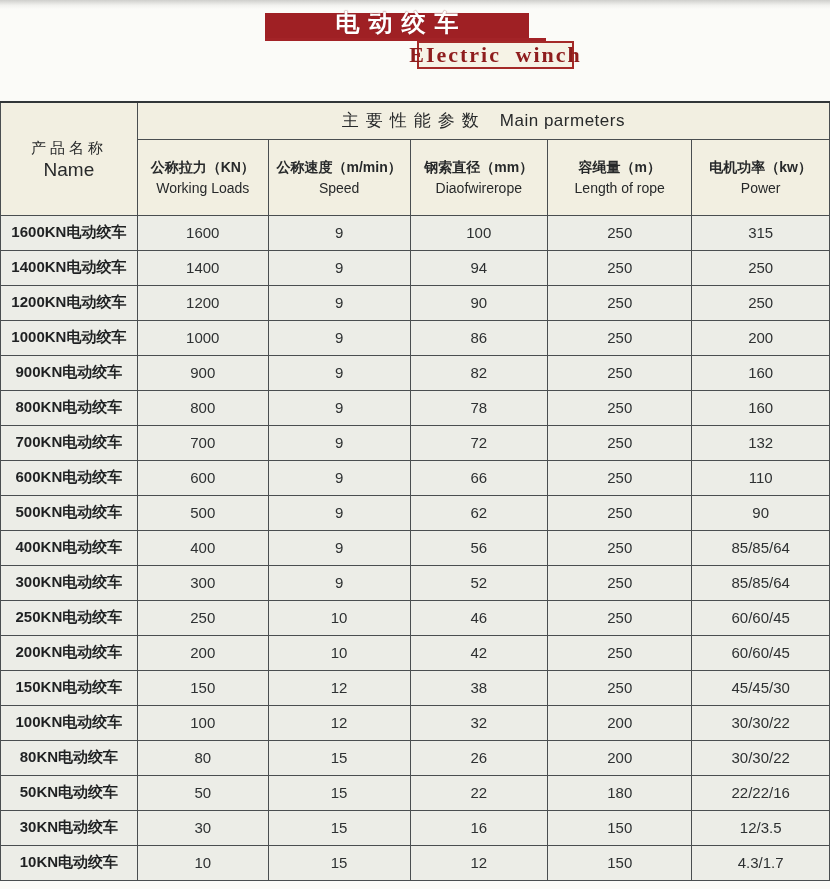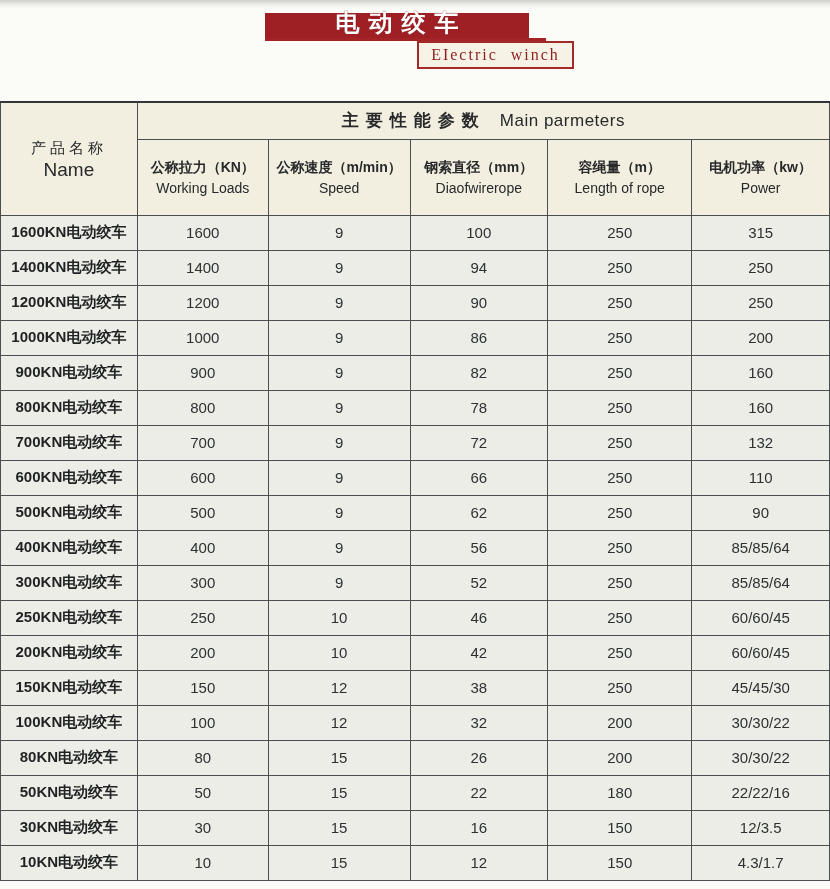--- a/index.html
+++ b/index.html
@@ -61,22 +61,22 @@
     width: 153px;
     height: 24px;
     background: #f6f3e6;
     border: 2px solid #a42a28;
     display: flex;
     align-items: center;
     justify-content: center;
   }
   .subtitle-text {
     font-family: "Liberation Serif", "DejaVu Serif", serif;
-    font-weight: normal;
-    font-size: 16px;
+    font-weight: bold;
+    font-size: 22px;
     color: #8e1d1d;
     letter-spacing: 2px;
     word-spacing: 7px;
     white-space: nowrap;
     text-align: center;
   }
   
   .spec-table {
     position: absolute;
     top: 101px;
@@ -91,21 +91,21 @@
     vertical-align: middle;
     padding: 0;
   }
   .spec-table { border-top: 2px solid #323638; }
   thead th { background: #f2efe1; font-weight: normal; }
   .row-span-header { height: 37px; }
   .span-header-cell {
     font-size: 17px;
   }
   .span-cn {
-    font-weight: bold;
+    font-weight: normal;
     letter-spacing: 7px;
     margin-right: 14px;
   }
   .span-en { letter-spacing: 0.5px; }
   .name-header-cell { }
   .hdr-cn {
     font-weight: normal;
     font-size: 15px;
     letter-spacing: 4px;
     line-height: 22px;

